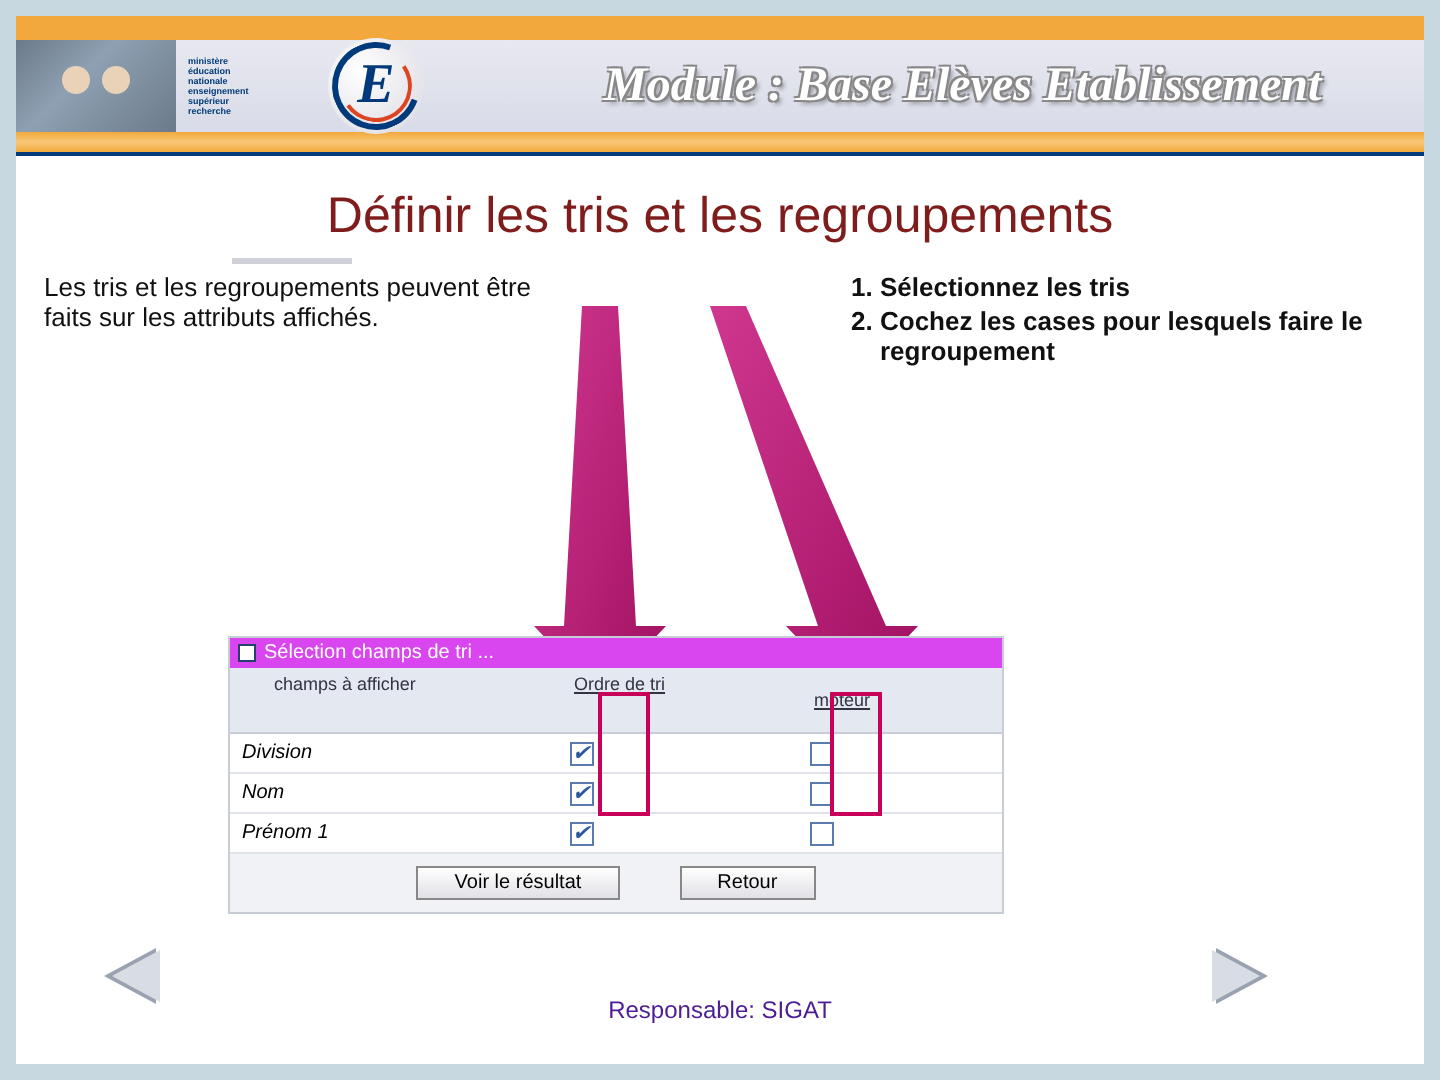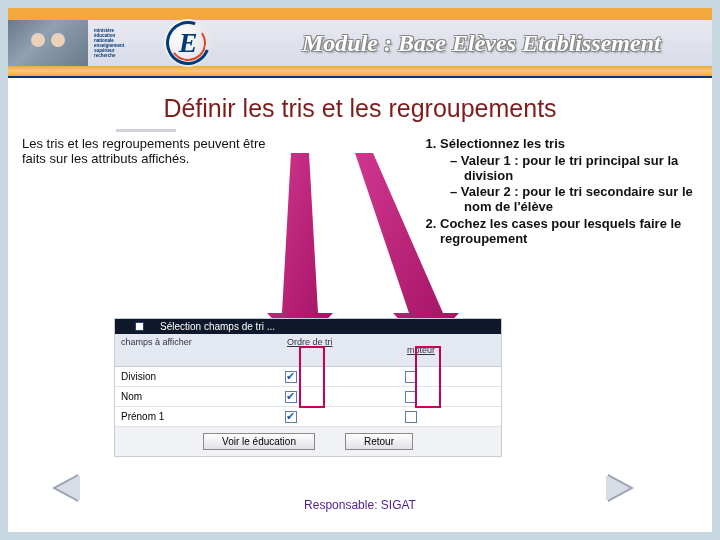--- a/index.html
+++ b/index.html
@@ -162,47 +162,48 @@
   .shot {
     position: absolute;
     left: 106px;
     top: 310px;
     width: 388px;
     background: #fff;
     border: 1px solid #c8ccd4;
     font-size: 11px;
   }
   .shot-head {
-    background: #0f172a;
+    background: #d946ef;
     color: #fff;
-    padding: 2px 20px;
+    padding: 2px 4px;
     font-size: 10px;
     display: flex;
     align-items: center;
-    gap: 16px;
+    gap: 4px;
   }
   .shot-head .sq {
     width: 9px; height: 9px; background:#fff; border:1px solid #24406c;
   }
   .shot-hrow {
     background: #e4e8f0;
     display: flex;
     font-size: 9px;
     color: #334;
     border-bottom: 1px solid #c8ccd4;
   }
-  .shot-hrow .c1 { flex: 0 0 170px; padding: 3px 6px; }
+  .shot-hrow .c1 { flex: 0 0 170px; padding: 3px 22px; }
   .shot-hrow .c2 { flex: 0 0 120px; padding: 3px 2px; text-decoration: underline; }
   .shot-hrow .c3 { flex: 1; padding: 11px 2px; text-decoration: underline; }
   .shot-row {
     display: flex;
     align-items: center;
     border-bottom: 1px solid #e0e4ea;
     height: 20px;
     font-size: 10px;
+    font-style: italic;
   }
   .shot-row .c1 { flex: 0 0 170px; padding-left: 6px; }
   .shot-row .c2 { flex: 0 0 120px; text-align: left; }
   .shot-row .c3 { flex: 1; text-align: left; }
   .cb {
     display: inline-block;
     width: 12px; height: 12px;
     border: 1px solid #5a7ab0;
     background: #fff;
     vertical-align: middle;
@@ -320,24 +321,20 @@
   <div class="title-underline"></div>
 
   <div class="content">
     <div class="col-left">
       <p>Les tris et les regroupements peuvent être faits sur les attributs affichés.</p>
     </div>
     <div class="col-right">
       <ol class="steps">
         <li>
           <span>Sélectionnez les tris</span>
-          <ul class="sub">
-            <li>Valeur 1 : pour le tri principal sur la division</li>
-            <li>Valeur 2 : pour le tri secondaire sur le nom de l'élève</li>
-          </ul>
         </li>
         <li>Cochez les cases pour lesquels faire le regroupement</li>
       </ol>
     </div>
   </div>
 
   <svg class="arrow" style="left:255px; top:145px;" width="70" height="195">
     <defs>
       <linearGradient id="g1" x1="0" y1="0" x2="1" y2="1">
         <stop offset="0" stop-color="#d03790"></stop>
@@ -369,21 +366,21 @@
       <div class="c1">Nom</div>
       <div class="c2"><span class="cb checked"></span></div>
       <div class="c3"><span class="cb"></span></div>
     </div>
     <div class="shot-row">
       <div class="c1">Prénom 1</div>
       <div class="c2"><span class="cb checked"></span></div>
       <div class="c3"><span class="cb"></span></div>
     </div>
     <div class="shot-btns">
-      <div class="shot-btn">Voir le éducation</div>
+      <div class="shot-btn">Voir le résultat</div>
       <div class="shot-btn">Retour</div>
     </div>
   </div>
 
   <div class="hl hl1"></div>
   <div class="hl hl2"></div>
 
   <div class="nav">
     <div class="nav-prev"></div>
     <div class="nav-next"></div>

